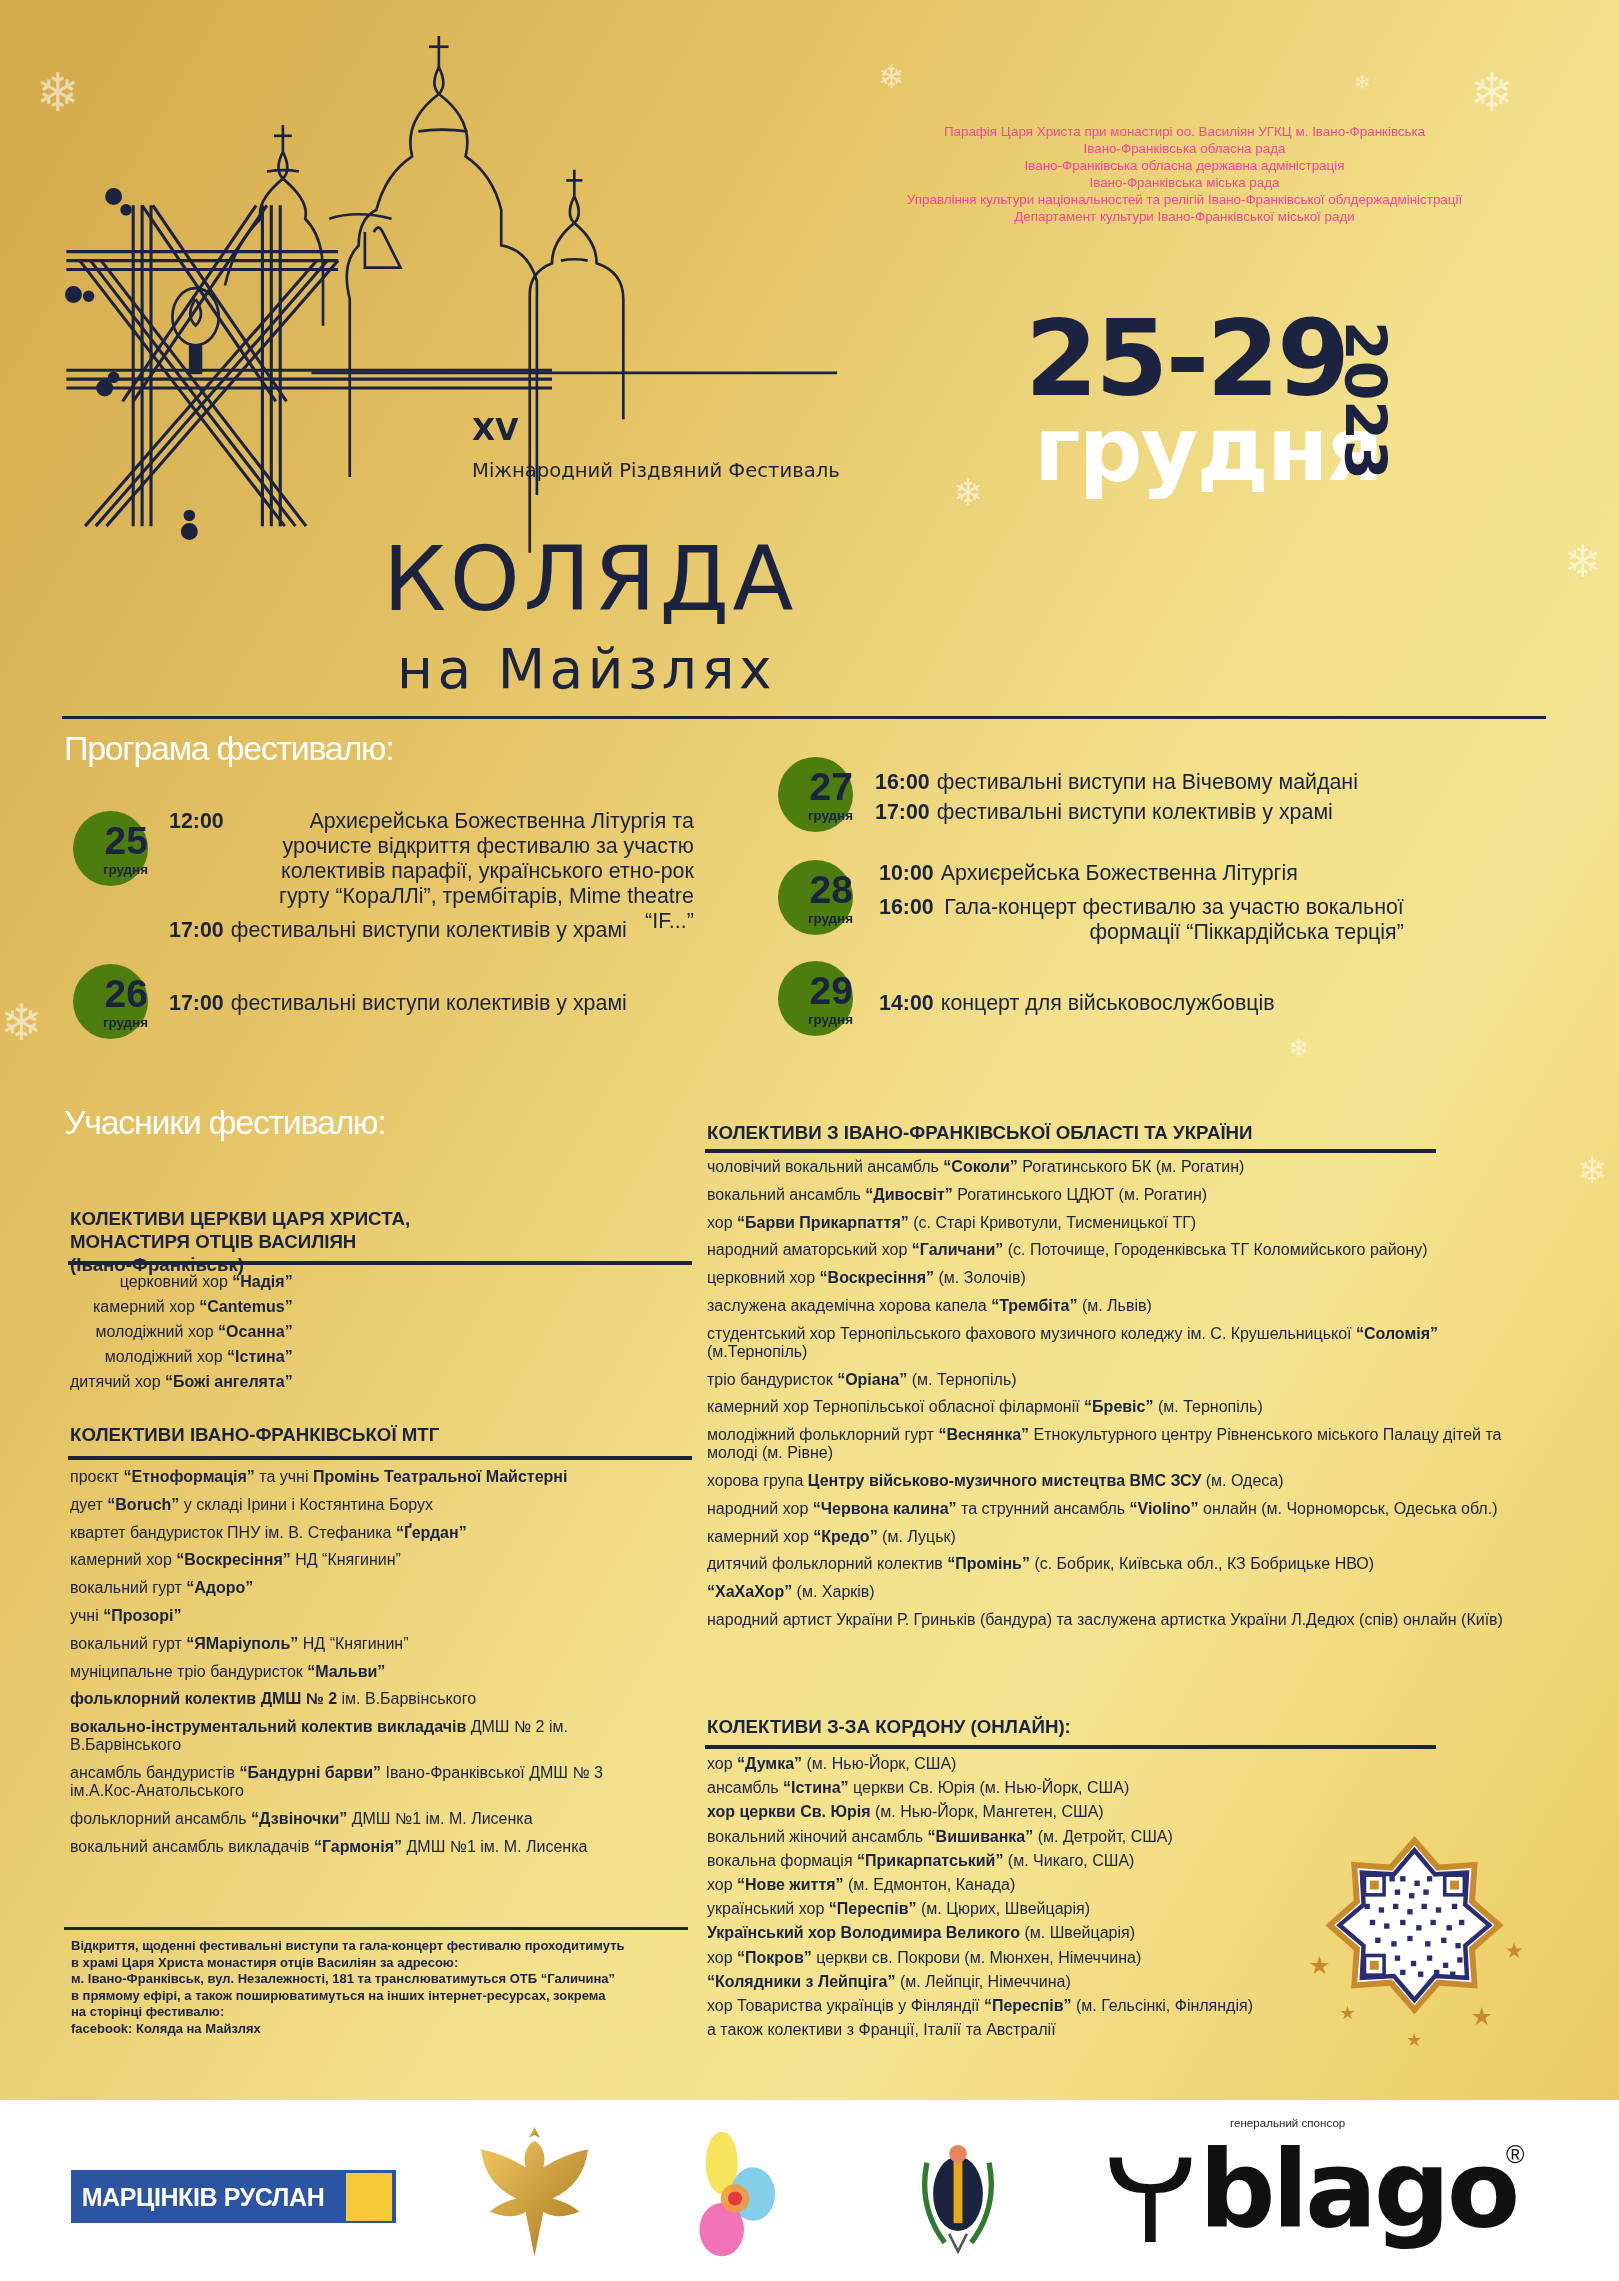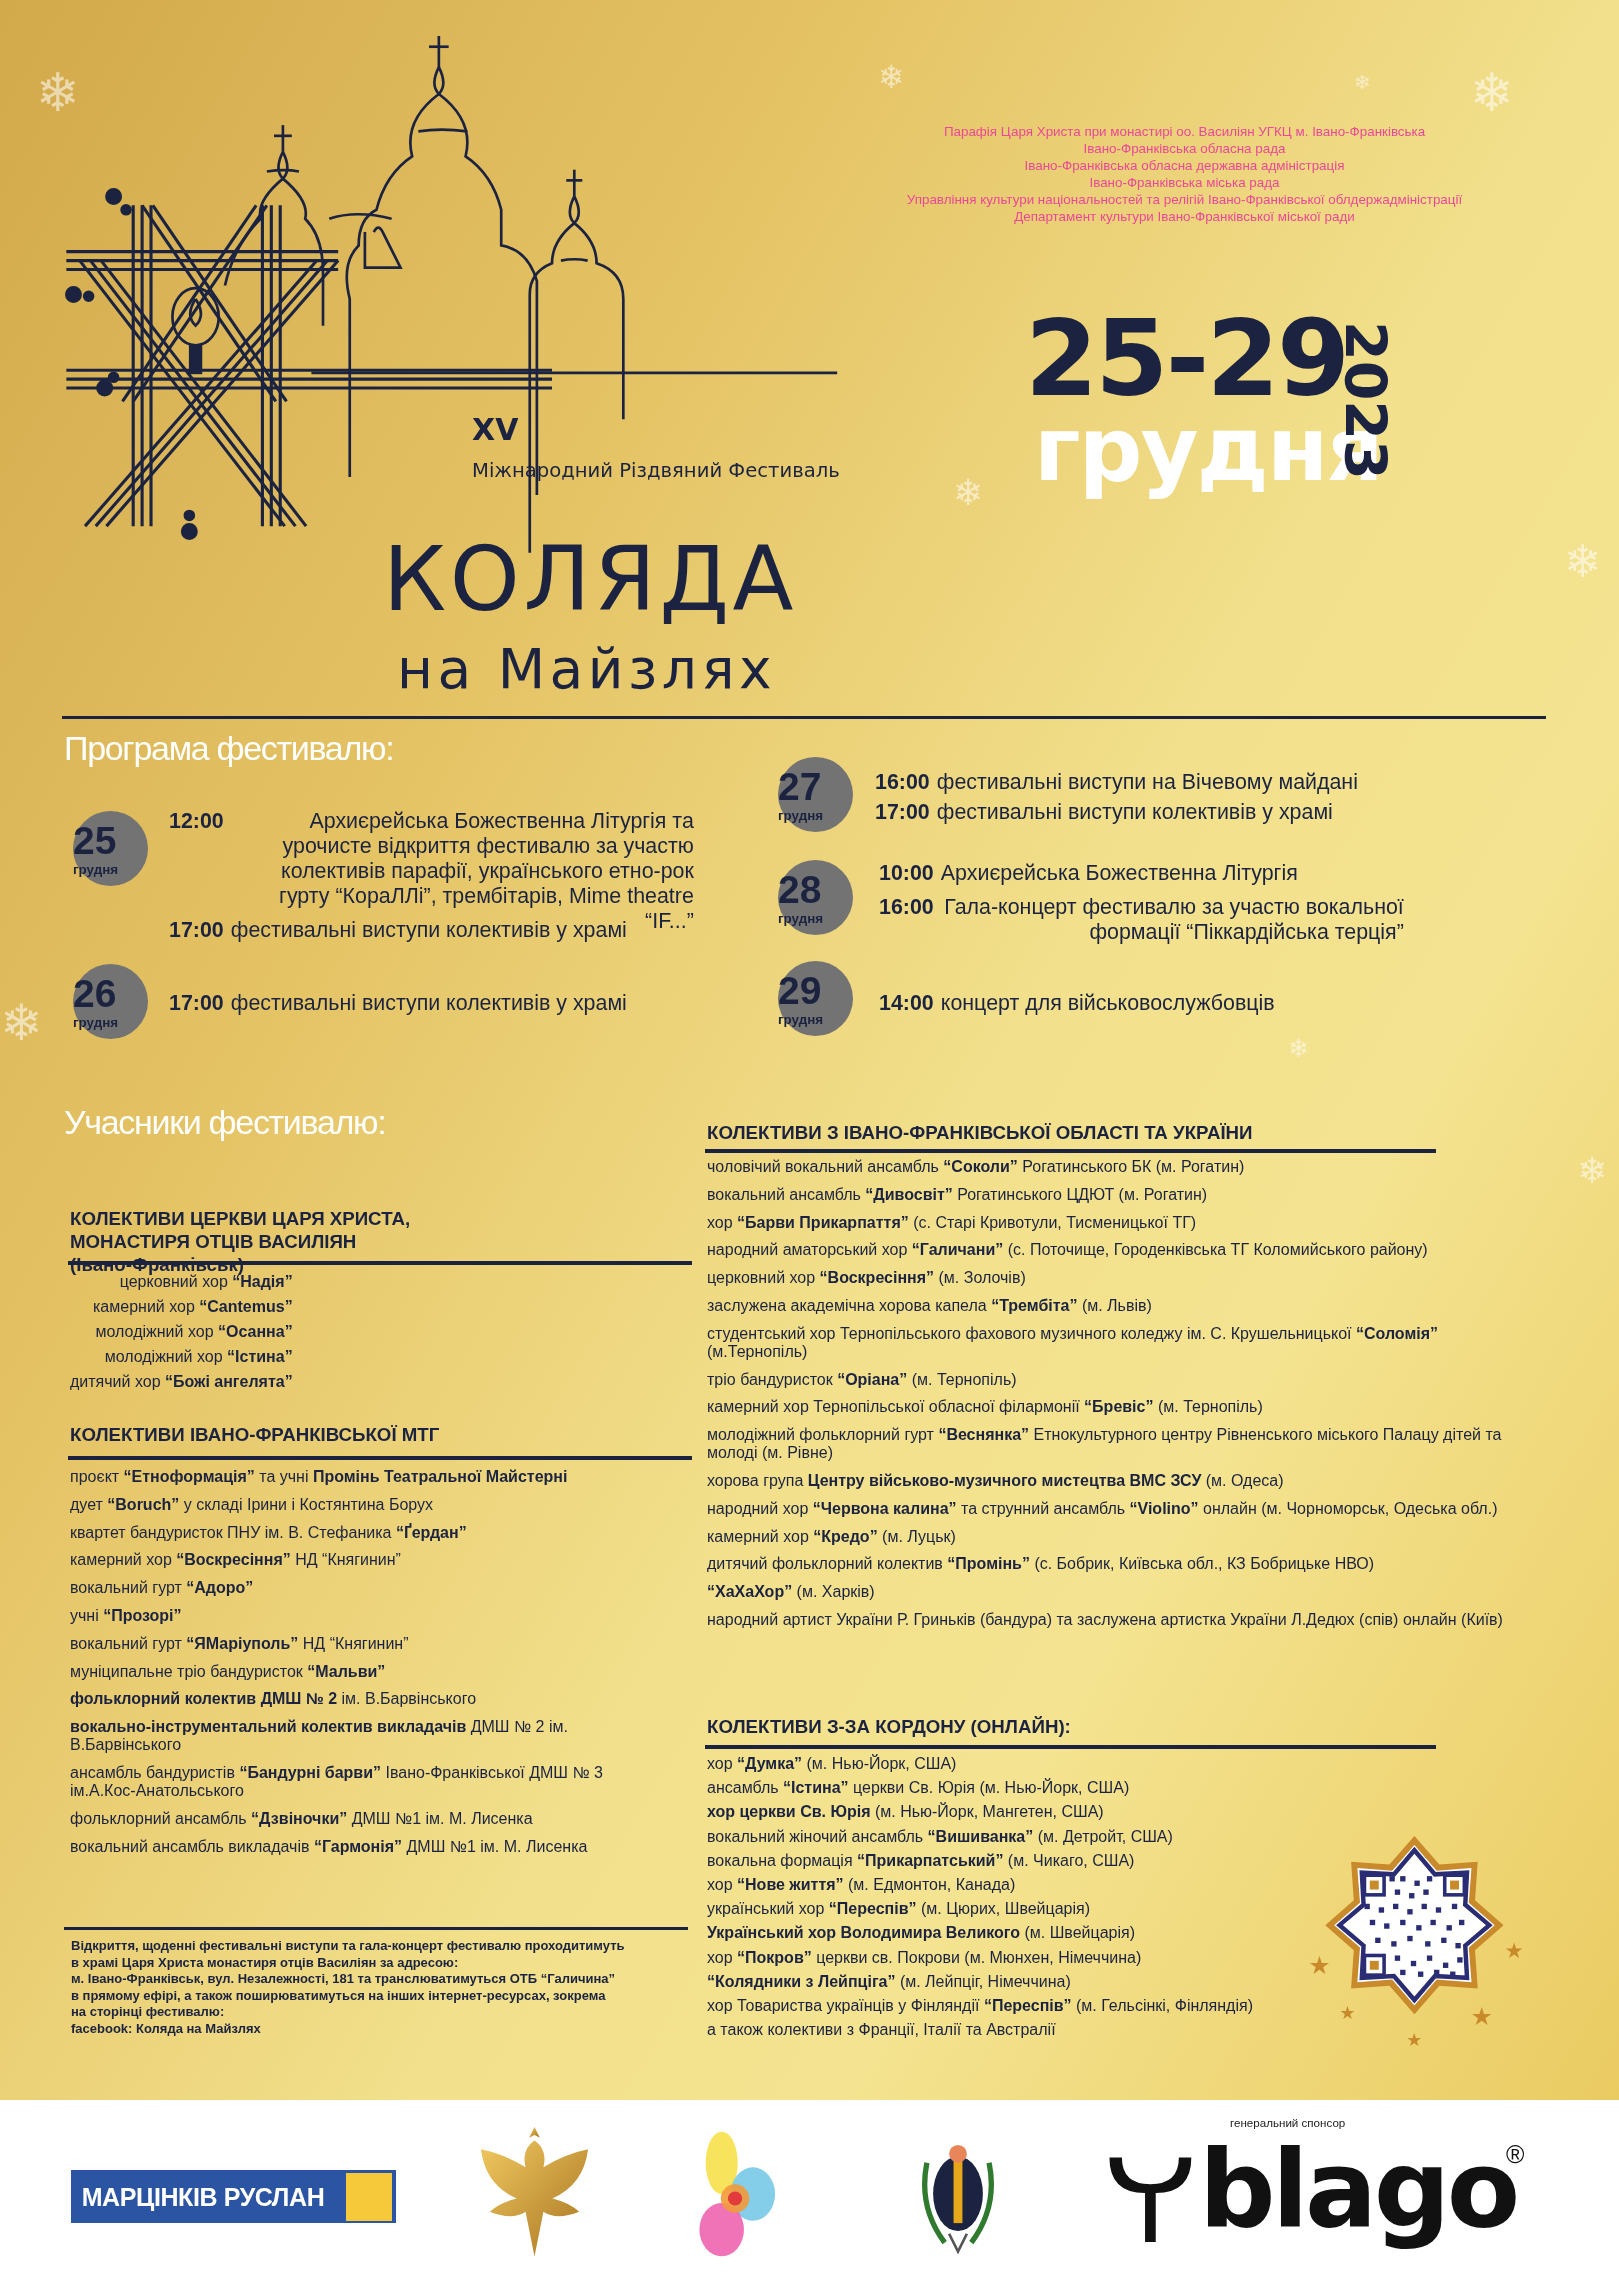--- a/index.html
+++ b/index.html
@@ -27,21 +27,21 @@
   .logo-xv { left: 472px; top: 412px; font-size: 30px; font-weight: bold; color: #1b2340; font-family: "DejaVu Sans", sans-serif; }
   .logo-sub { left: 472px; top: 459px; font-size: 19.6px; color: #1b2340; font-family: "DejaVu Sans", sans-serif; }
   .logo-title { left: 383px; top: 535px; font-size: 89px; color: #1b2340; font-family: "DejaVu Sans", sans-serif; letter-spacing: 3.6px; line-height: 1; }
   .logo-title2 { left: 397px; top: 642px; font-size: 55px; color: #1b2340; font-family: "DejaVu Sans", sans-serif; letter-spacing: 4.5px; line-height: 1; }
 
   .divider-top { left: 62px; top: 716px; width: 1484px; height: 2.7px; background: #1b2340; }
 
   h2.section-title { position: absolute; color: #fff; font-size: 34px; font-weight: normal; letter-spacing: -1.3px; font-family: "Liberation Sans", sans-serif; }
 
   
-  .day-badge { position: absolute; width: 75px; height: 75px; border-radius: 50%; background: #737373; text-align: left; color: #1b2340; }
+  .day-badge { position: absolute; width: 75px; height: 75px; border-radius: 50%; background: #4d7c0f; text-align: right; color: #1b2340; }
   .day-badge .num { display: block; font-size: 39px; font-weight: bold; line-height: 46px; margin-top: 7.1px; font-family: "Liberation Sans", sans-serif; }
   .day-badge .mon { display: block; font-size: 13.4px; line-height: 12.5px; font-weight: bold; }
   .event { position: absolute; font-size: 21.4px; line-height: 25px; color: #1b2340; }
   .event .time { font-weight: bold; margin-right: 7.1px; }
   .event .desc { display: inline-block; vertical-align: top; text-align: right; }
 
   
   .grp-head { position: absolute; font-size: 18.7px; font-weight: bold; color: #1b2340; line-height: 23px; }
   .grp-rule { position: absolute; height: 3.6px; background: #1b2340; }
   .plist { position: absolute; font-size: 16px; color: #1b2340; }

